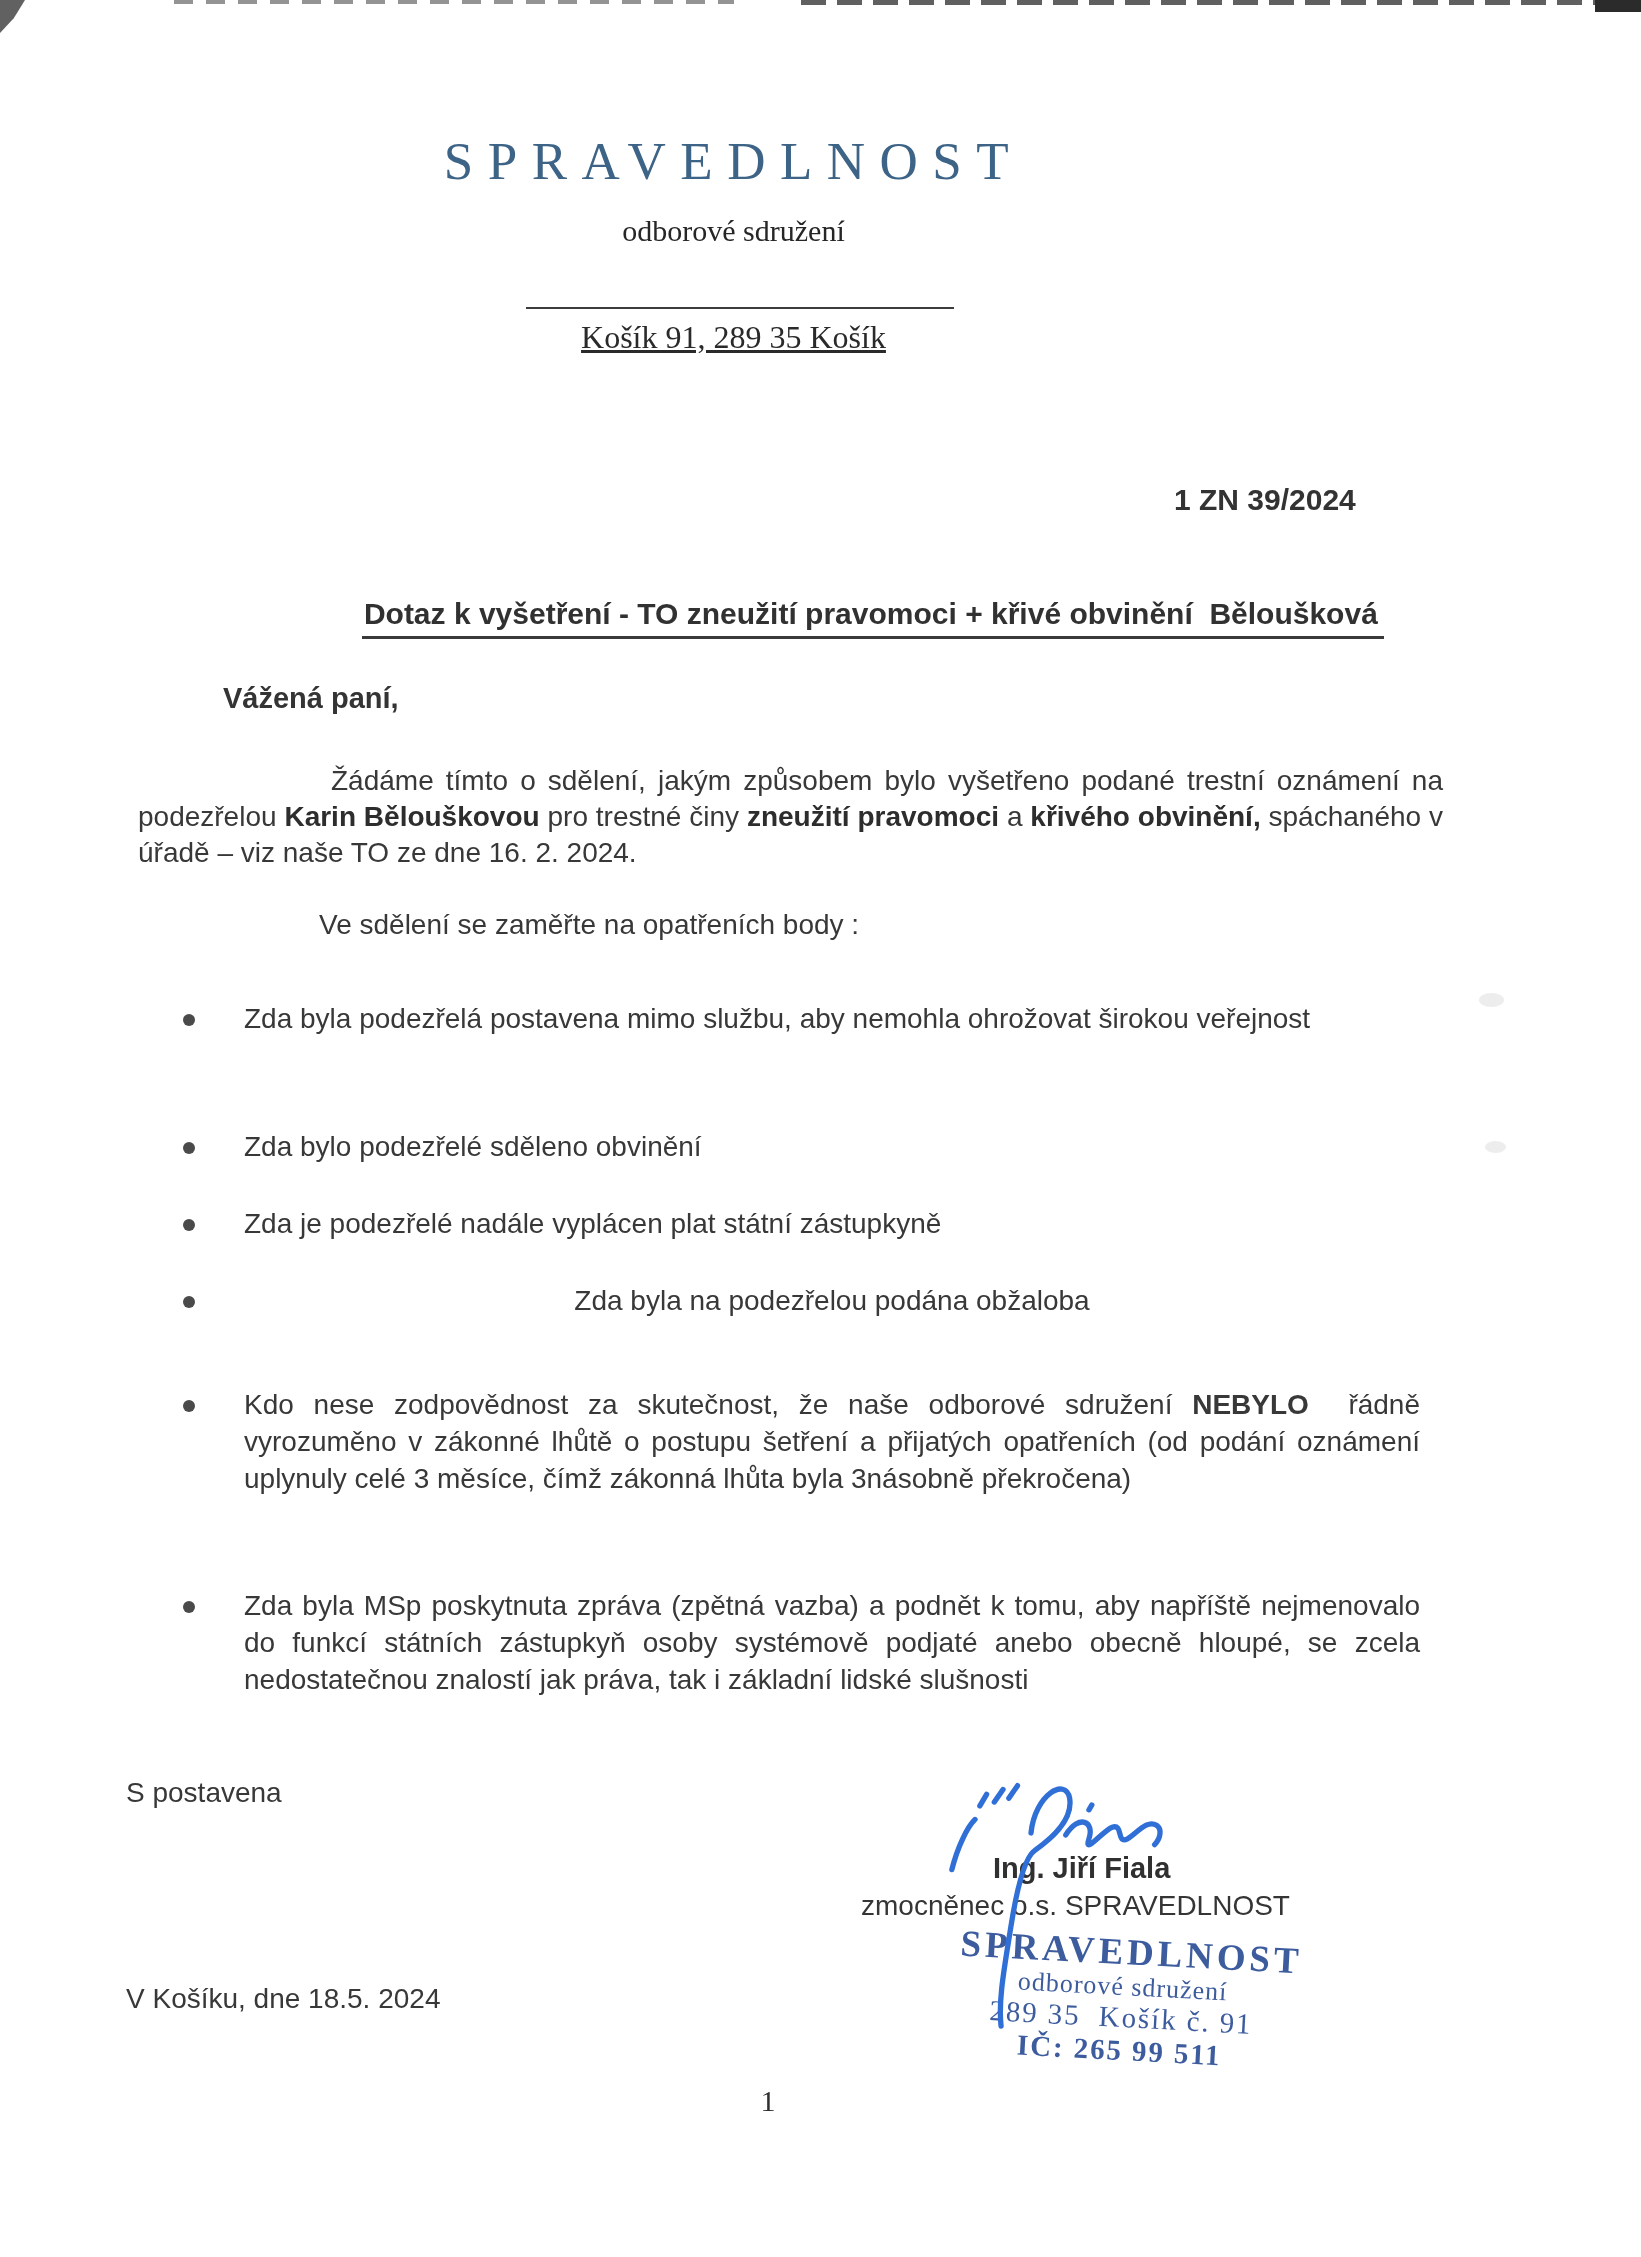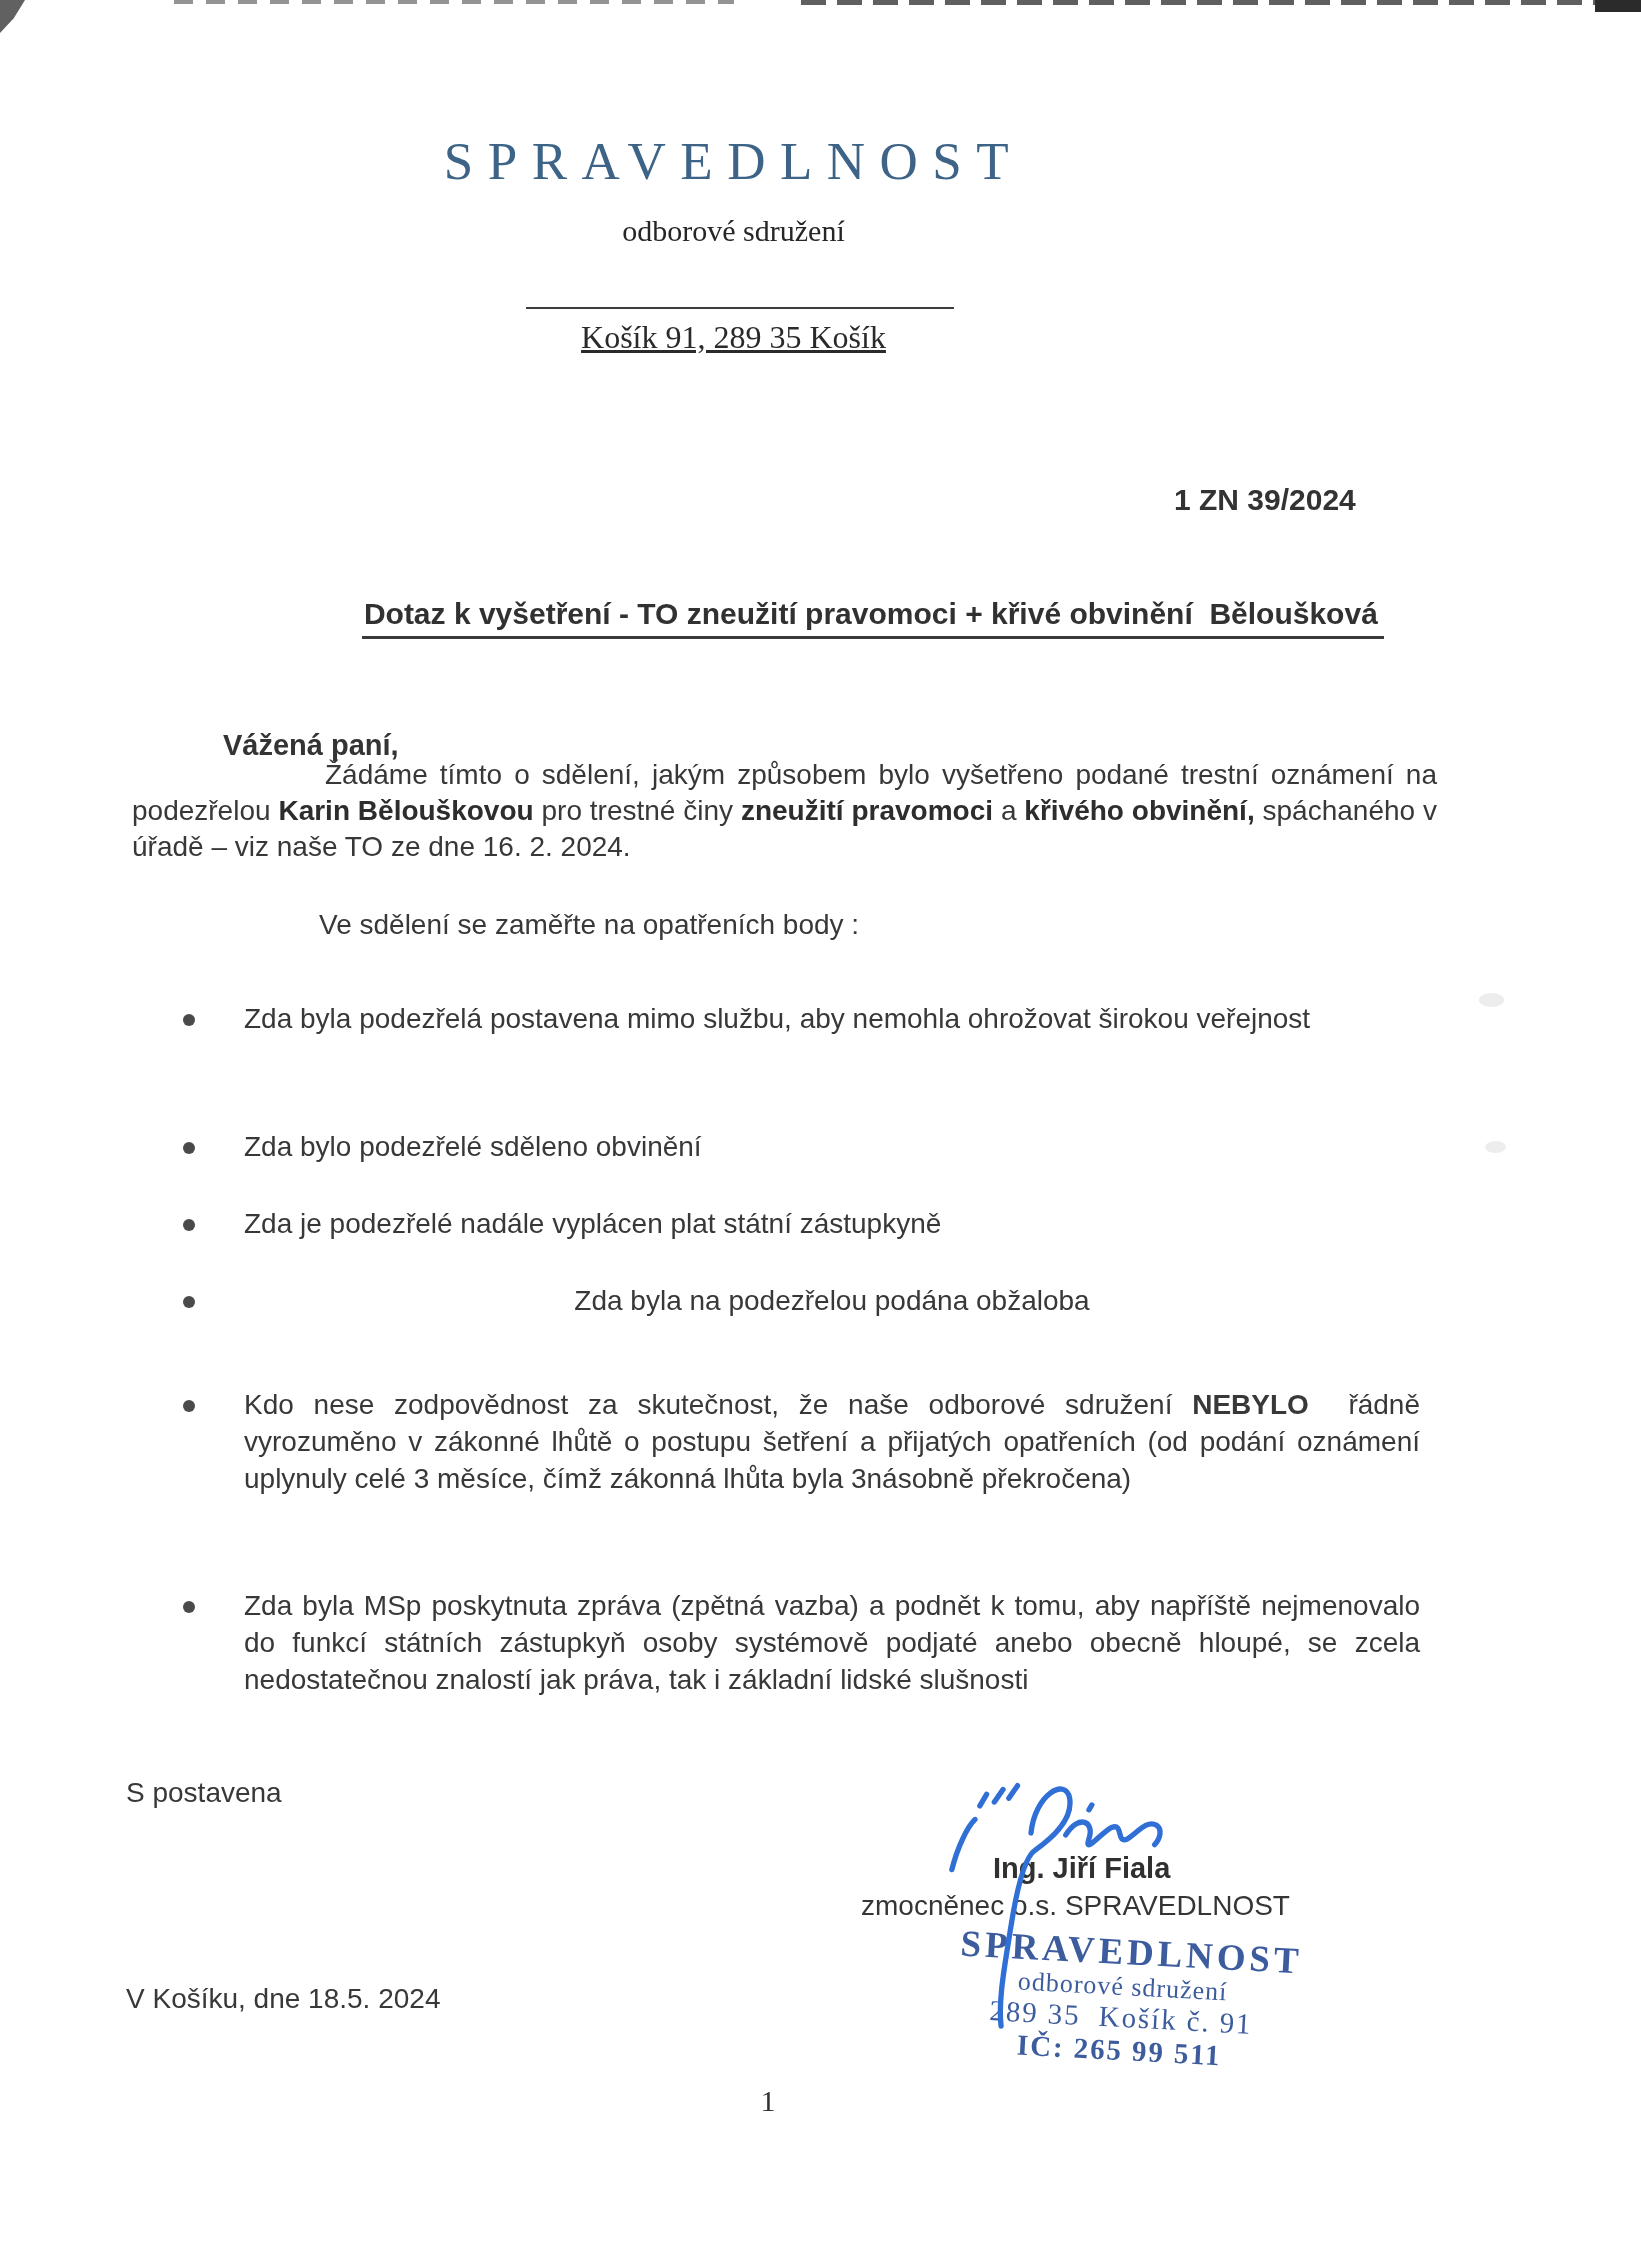--- a/index.html
+++ b/index.html
@@ -50,28 +50,28 @@
     font-size:32px;color:#2a2a2a;text-decoration:underline;
   }
 
   
   .recipient{position:absolute;left:126px;top:359px;font-size:29px;font-weight:bold;line-height:44px;color:#343434;}
   .ref-number{position:absolute;left:1174px;top:483px;font-size:30px;font-weight:bold;color:#333;}
 
   .subject{position:absolute;left:319px;top:597px;font-size:30px;font-weight:bold;color:#313131;}
   .subject span{display:inline-block;border-bottom:3.9px solid #3a3a3a;padding:0 5.8px 4.8px 1.9px;margin-left:43px;}
 
-  .salutation{position:absolute;left:223px;top:682px;font-size:29px;font-weight:bold;color:#343434;margin-top:47px;}
+  .salutation{position:absolute;left:223px;top:682px;font-size:29px;font-weight:bold;color:#343434;}
 
   
   .para1{
     position:absolute;left:126px;top:751px;width:1305px;
     font-size:28px;line-height:36px;
     text-align:justify;text-indent:193px;
-    margin:6px;
+    margin:12px;
   }
   .para1 b{color:#2d2d2d;}
   .bullets-intro{position:absolute;left:319px;top:909px;font-size:28px;}
 
   .bullet{
     position:absolute;left:181px;width:1239px;
     padding-left:63px;box-sizing:border-box;
     font-size:28px;line-height:37px;
     margin:0;list-style:none;
   }

